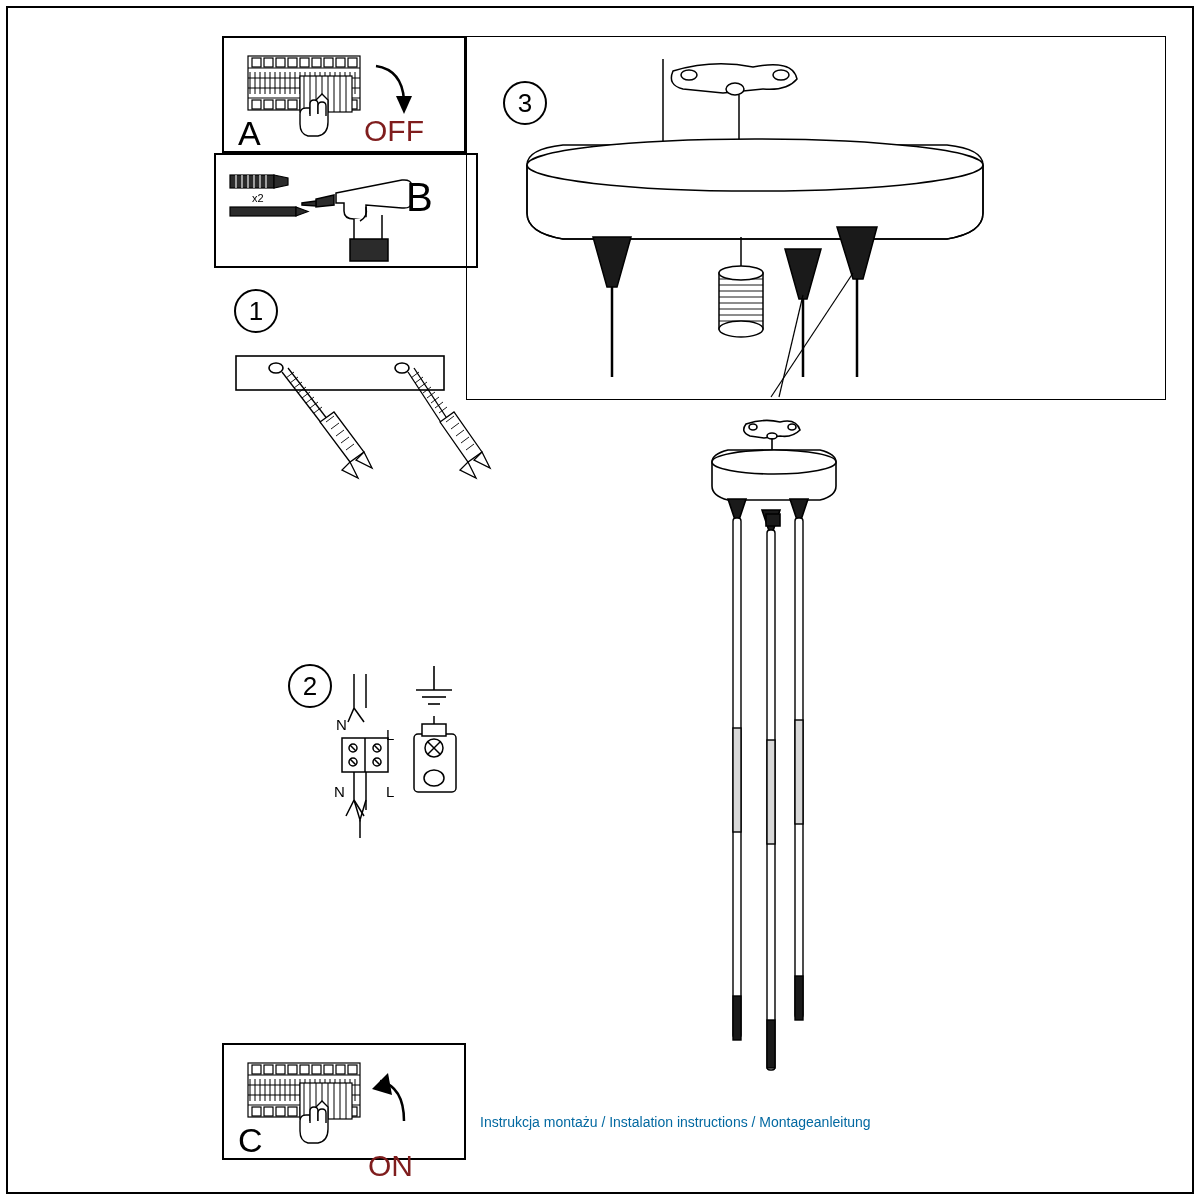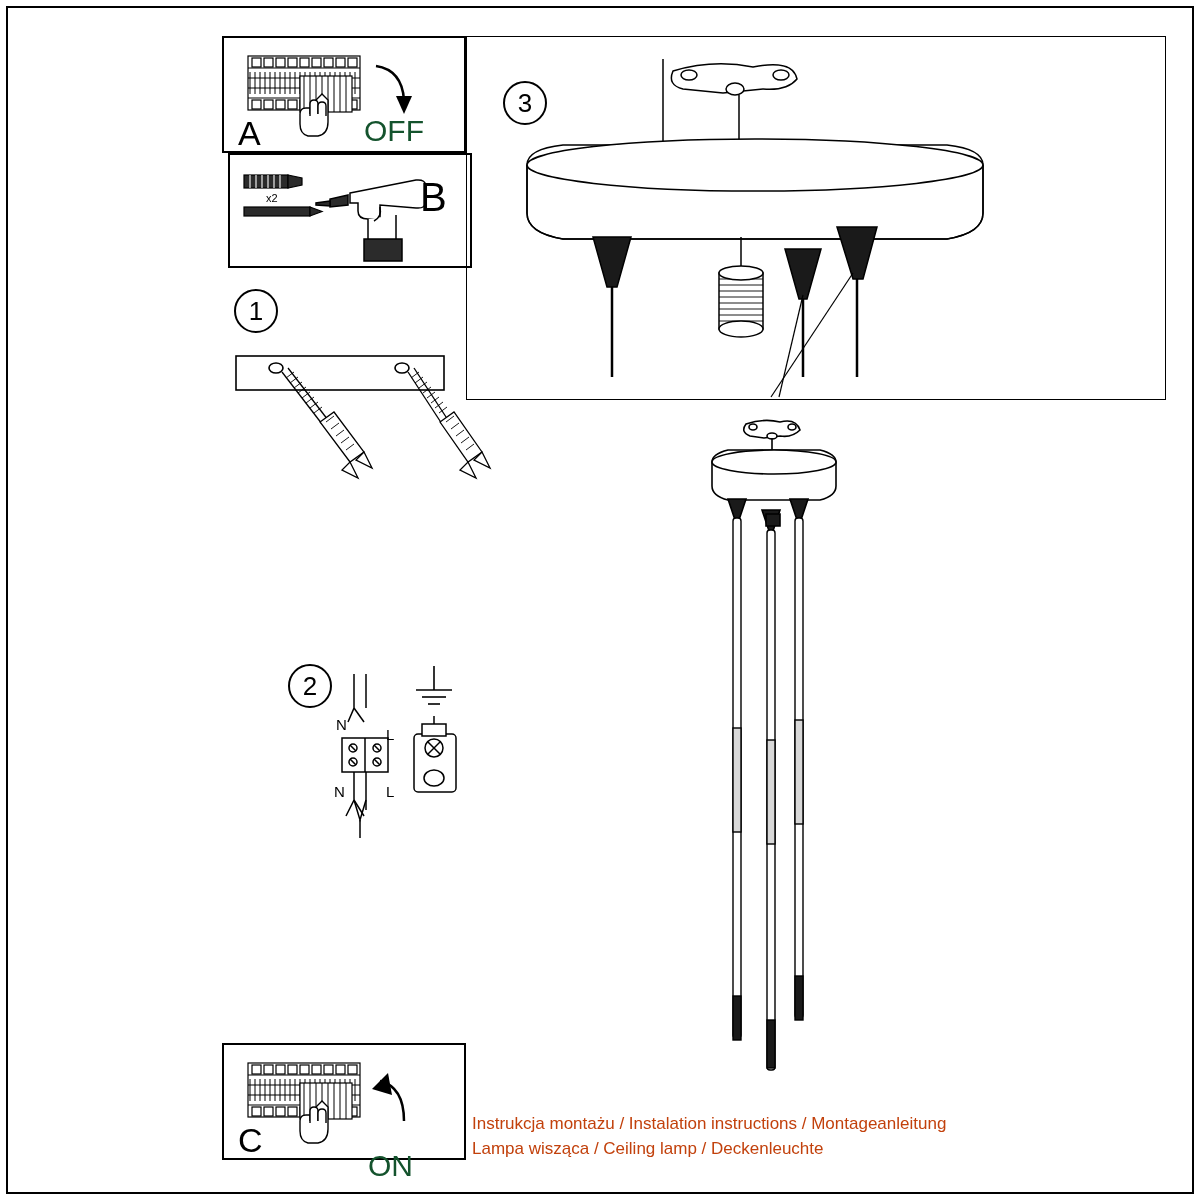--- a/index.html
+++ b/index.html
@@ -28,41 +28,42 @@
   }
   .letter {
     font-size: 34px;
     font-weight: 400;
     color: #000;
     font-family: "Liberation Sans", sans-serif;
     line-height: 1;
   }
   .word {
     font-size: 30px;
-    color: #14532d;
+    color: #7f1d1d;
     font-family: "Liberation Sans", sans-serif;
     line-height: 1;
   }
   .tiny {
     font-size: 11px;
     color: #000;
     font-family: "Liberation Sans", sans-serif;
   }
   .nl {
     font-size: 15px;
     color: #000;
     font-family: "Liberation Sans", sans-serif;
   }
   .caption {
     position: absolute;
-    font-size: 17px;
-    color: #c2410c;
+    font-size: 14px;
+    color: #0369a1;
     font-family: "Liberation Sans", sans-serif;
     line-height: 1.45;
     white-space: nowrap;
+    margin-left: 8px;
   }
   .circnum {
     position: absolute;
     width: 44px;
     height: 44px;
     border: 2px solid #000;
     border-radius: 50%;
     box-sizing: border-box;
     display: flex;
     align-items: center;
@@ -158,21 +159,21 @@
 
       <g stroke="#000" fill="#000" stroke-width="2.5">
         <path d="M152 28 Q178 32 180 62" fill="none"></path>
         <polygon points="172,58 188,58 180,76" stroke="none"></polygon>
       </g>
     </svg>
     <div class="letter" style="position:absolute; left:14px; top:78px;">A</div>
     <div class="word" style="position:absolute; left:140px; top:78px;">OFF</div>
   </div>
 
-  <div class="frame" style="left:228px; top:153px; width:244px; height:115px;">
+  <div class="frame" style="left:214px; top:153px; width:264px; height:115px;">
     <svg width="240" height="111" viewBox="0 0 240 111">
 
       <g stroke="#000" stroke-width="1.2">
         <rect x="14" y="20" width="44" height="13" fill="#2b2b2b"></rect>
         <path d="M58 20 L72 23 L72 30 L58 33 Z" fill="#2b2b2b"></path>
         <g stroke="#fff" stroke-width="1.1">
           <line x1="20" y1="20" x2="20" y2="33"></line>
             <line x1="26" y1="20" x2="26" y2="33"></line>
           <line x1="32" y1="20" x2="32" y2="33"></line>
             <line x1="38" y1="20" x2="38" y2="33"></line>
@@ -485,16 +486,15 @@
 
         <rect x="155" y="118" width="8" height="500" rx="3"></rect>
         <rect x="155" y="320" width="8" height="104" fill="#d8d8d8"></rect>
         <rect x="155" y="576" width="8" height="44" fill="#1a1a1a" stroke="#000"></rect>
       </g>
     </svg>
   </div>
 
   <div class="caption" style="left:472px; top:1112px;">
     <div>Instrukcja montażu / Instalation instructions / Montageanleitung</div>
-    <div>Lampa wisząca / Ceiling lamp / Deckenleuchte</div>
   </div>
 
 </div>
 
 </body></html>

